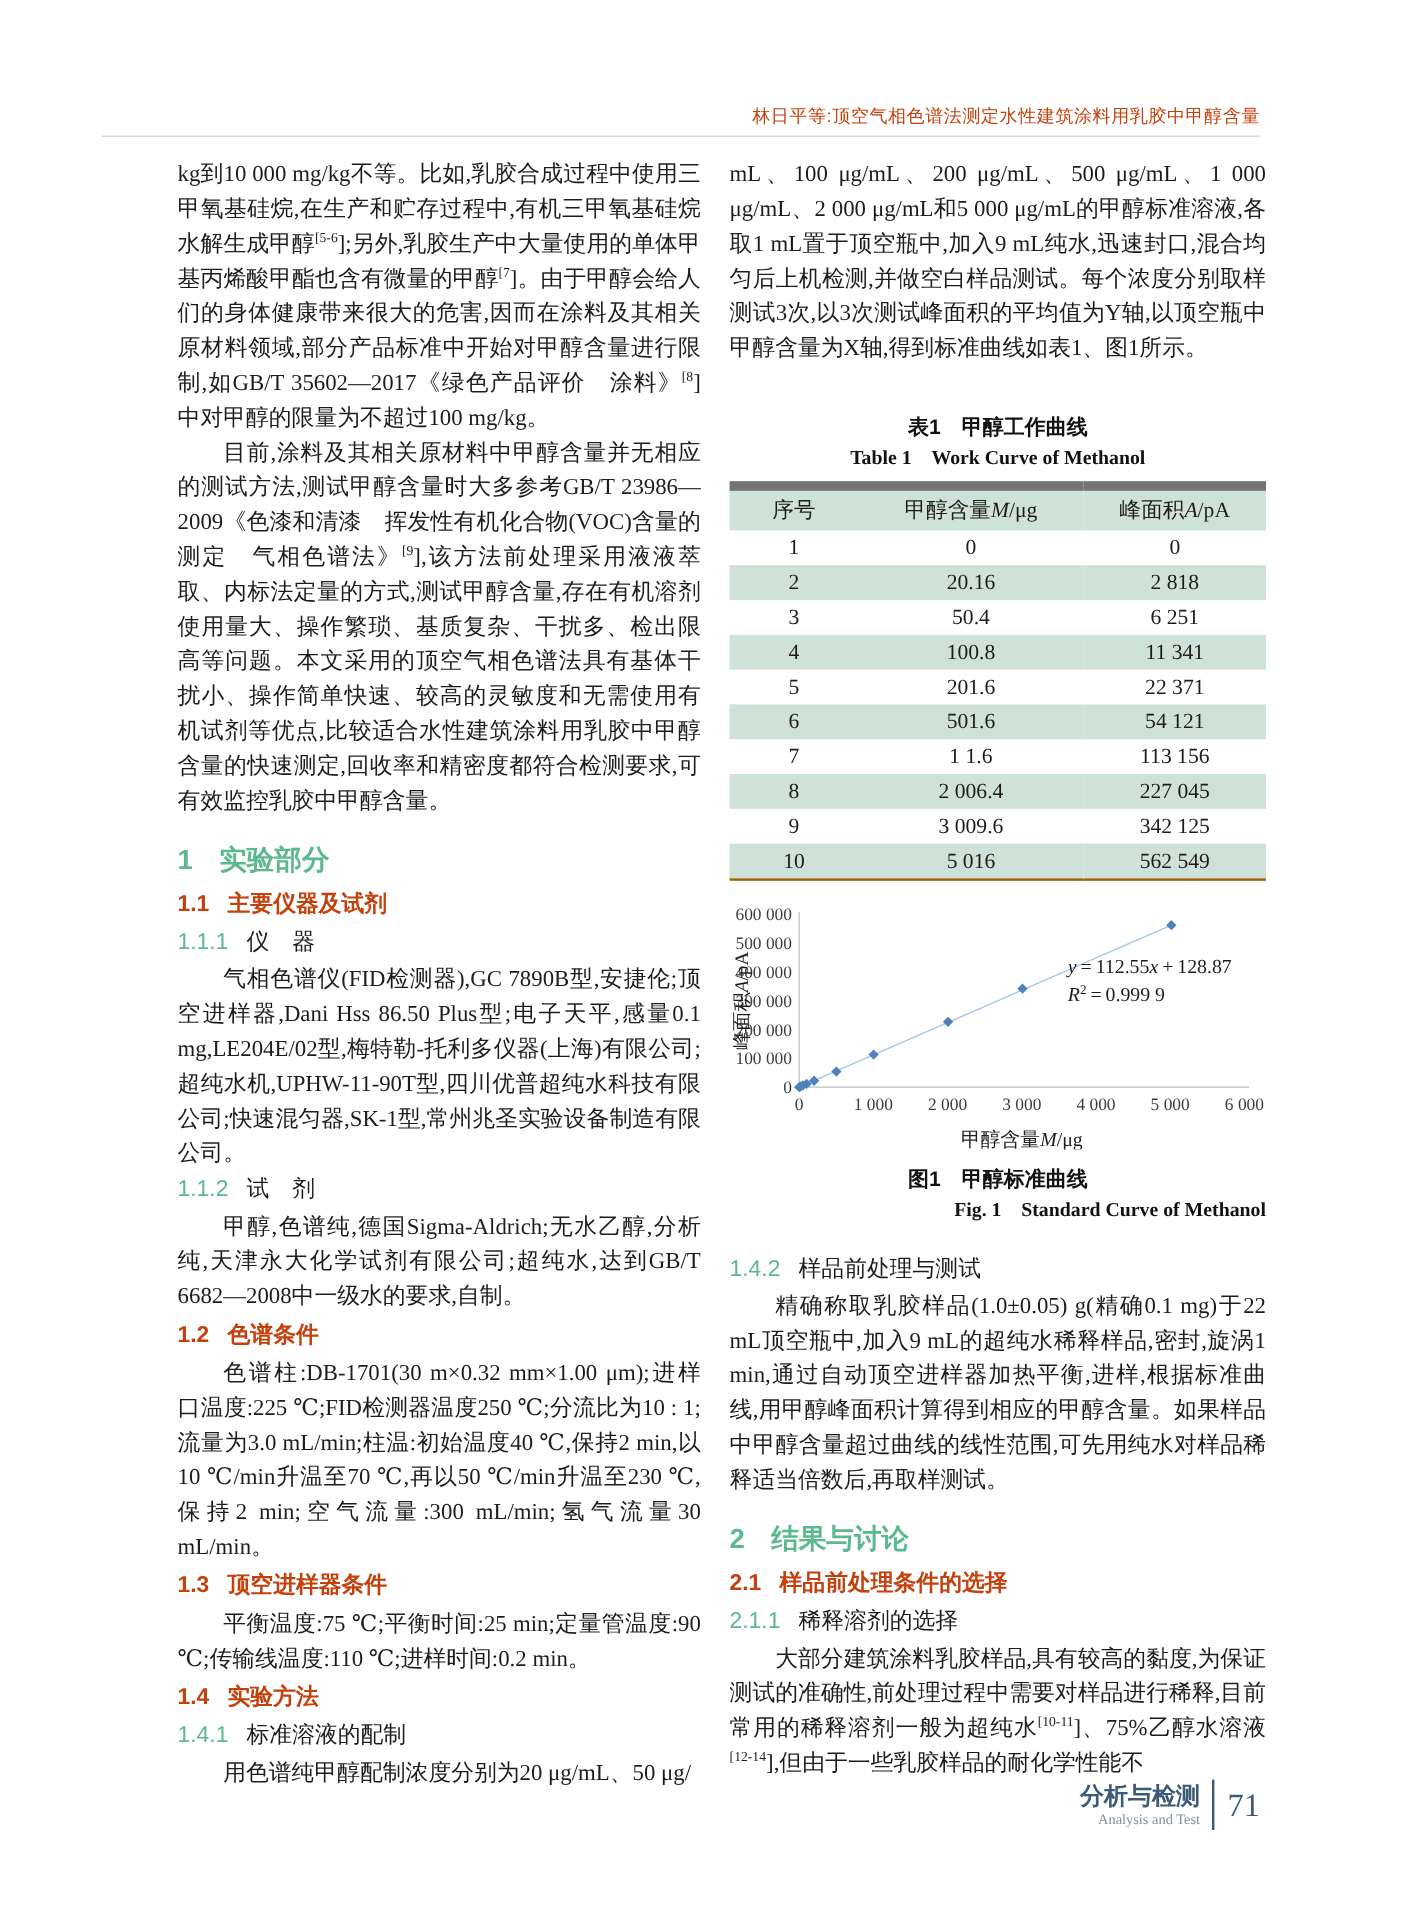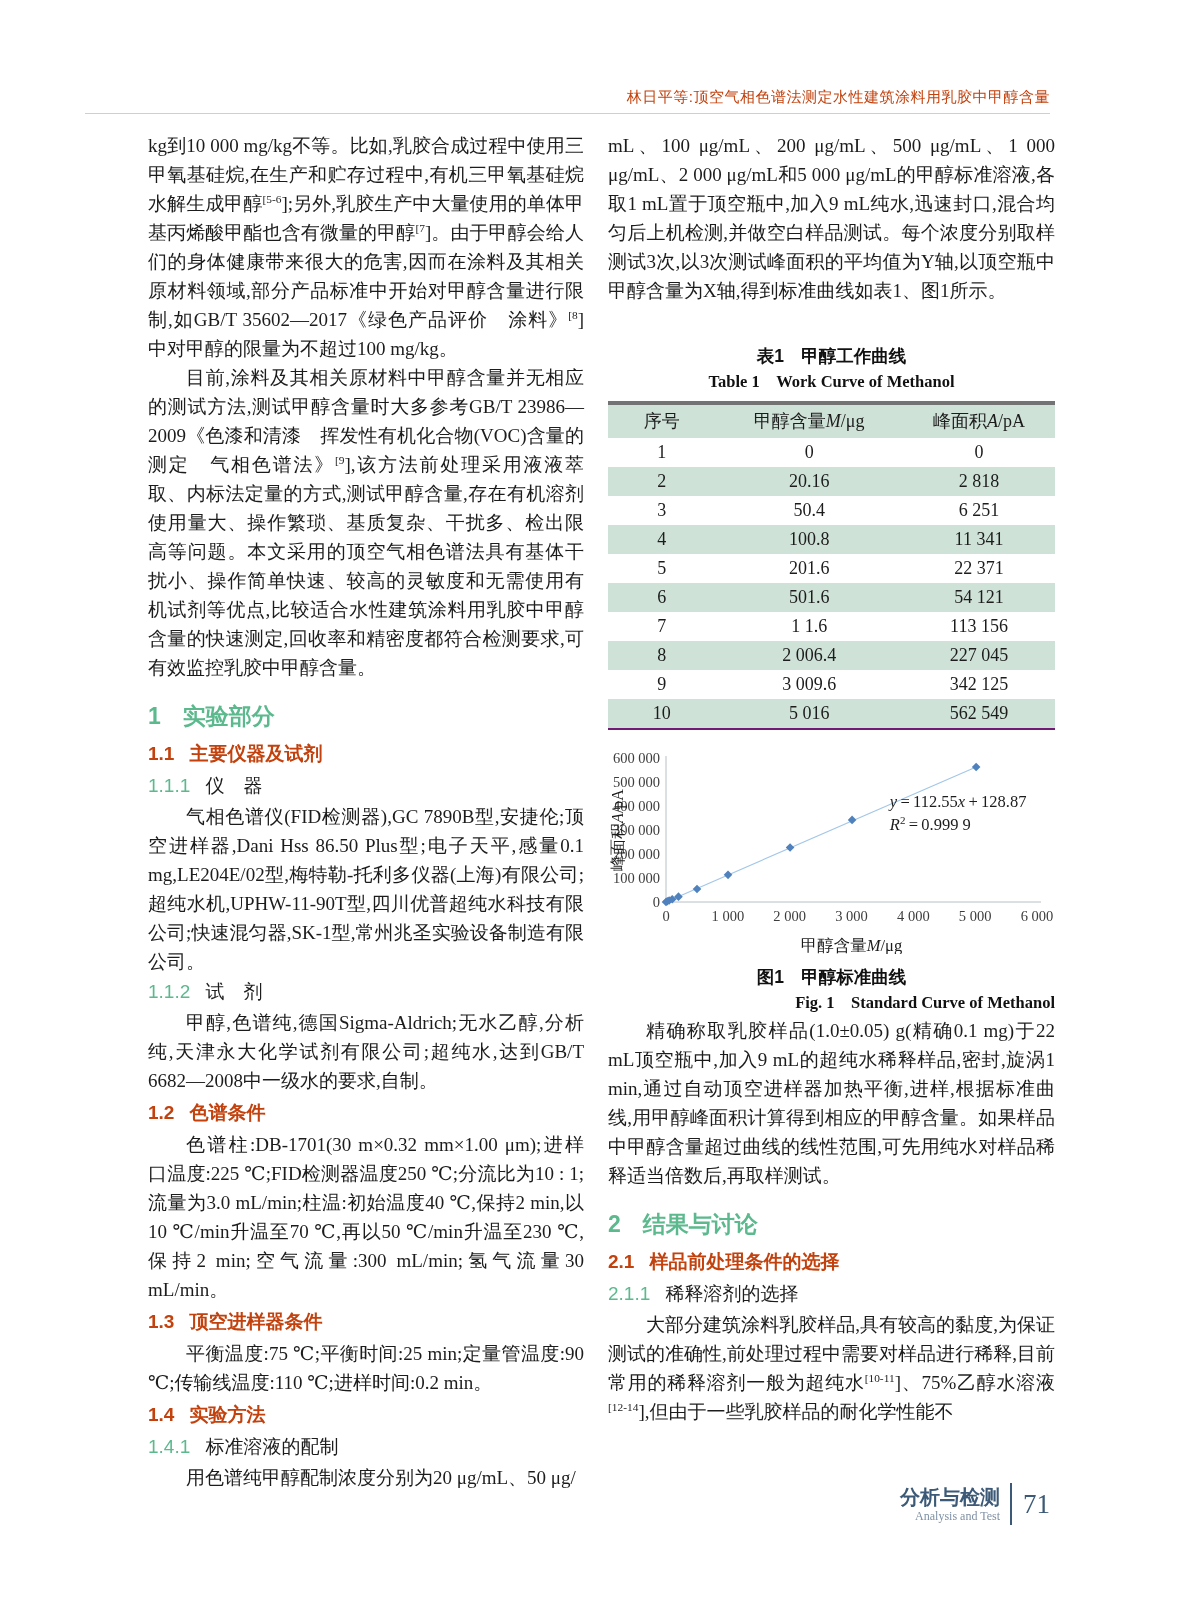--- a/index.html
+++ b/index.html
@@ -54,25 +54,25 @@
   }
   .tbl-caption-en{
     text-align:center;font-weight:bold;font-size:16.5px;line-height:26px;color:#111;
   }
   table.worktable{
     width:100%;border-collapse:collapse;margin-top:6px;
     font-size:18px;
   }
   table.worktable thead th{
     background:#cfe2d8;font-weight:normal;height:33px;
-    border-top:4px solid #737373;padding:0;text-align:center;
+    border-top:8px solid #737373;padding:0;text-align:center;
   }
   table.worktable tbody td{height:28px;padding:0;text-align:center;}
   table.worktable tbody tr:nth-child(even){background:#cfe2d8;}
-  table.worktable tbody tr:last-child td{border-bottom:2px solid #701a75;}
+  table.worktable tbody tr:last-child td{border-bottom:2px solid #a16207;}
   
   .chart-wrap{margin-top:16px;}
   .fig-caption-cn{
     margin-top:2px;text-align:center;font-weight:bold;font-size:17.5px;line-height:26px;
     font-family:"Liberation Sans","DejaVu Sans",sans-serif;color:#111;
   }
   .fig-caption-en{
     text-align:right;font-weight:bold;font-size:16.5px;line-height:26px;color:#111;
   }
   .gap-before-142{margin-top:22px;}
@@ -219,20 +219,21 @@
         <path d="M 182.06240000000003 97.2092 L 186.36240000000004 101.50919999999999 L 182.06240000000003 105.80919999999999 L 177.7624 101.50919999999999 Z" fill="#4f81bd"></path>
         <path d="M 244.09359999999998 69.59 L 248.3936 73.89 L 244.09359999999998 78.19 L 239.79359999999997 73.89 Z" fill="#4f81bd"></path>
         <path d="M 368.156 16.68823999999999 L 372.456 20.98823999999999 L 368.156 25.28823999999999 L 363.856 20.98823999999999 Z" fill="#4f81bd"></path>
         <text x="281.8366666666667" y="61.2" font-size="16.5" fill="#1c1c1c"><tspan font-style="italic">y</tspan><tspan> = 112.55</tspan><tspan font-style="italic">x</tspan><tspan> + 128.87</tspan></text>
         <text x="281.8366666666667" y="84.2" font-size="16.5" fill="#1c1c1c"><tspan font-style="italic">R</tspan><tspan dy="-6" font-size="11">2</tspan><tspan dy="6" font-size="16.5"> = 0.999 9</tspan></text>
       </svg></div>
 
   <div class="fig-caption-cn">图1　甲醇标准曲线</div>
   <div class="fig-caption-en">Fig. 1　Standard Curve of Methanol</div>
 
+  <p class="h3 gap-before-142"><span class="sec-num">1.4.2</span><span>样品前处理与测试</span></p>
   <p class="para">精确称取乳胶样品(1.0±0.05) g(精确0.1 mg)于22 mL顶空瓶中,加入9 mL的超纯水稀释样品,密封,旋涡1 min,通过自动顶空进样器加热平衡,进样,根据标准曲线,用甲醇峰面积计算得到相应的甲醇含量。如果样品中甲醇含量超过曲线的线性范围,可先用纯水对样品稀释适当倍数后,再取样测试。</p>
 
   <p class="h1"><span class="sec-num">2</span><span>结果与讨论</span></p>
   <p class="h2"><span class="sec-num">2.1</span><span>样品前处理条件的选择</span></p>
   <p class="h3"><span class="sec-num">2.1.1</span><span>稀释溶剂的选择</span></p>
   <p class="para">大部分建筑涂料乳胶样品,具有较高的黏度,为保证测试的准确性,前处理过程中需要对样品进行稀释,目前常用的稀释溶剂一般为超纯水<sup>[10-11</sup>]、75%乙醇水溶液<sup>[12-14</sup>],但由于一些乳胶样品的耐化学性能不</p>
 </div>
 
 <div class="footer">
   <div class="labels">

